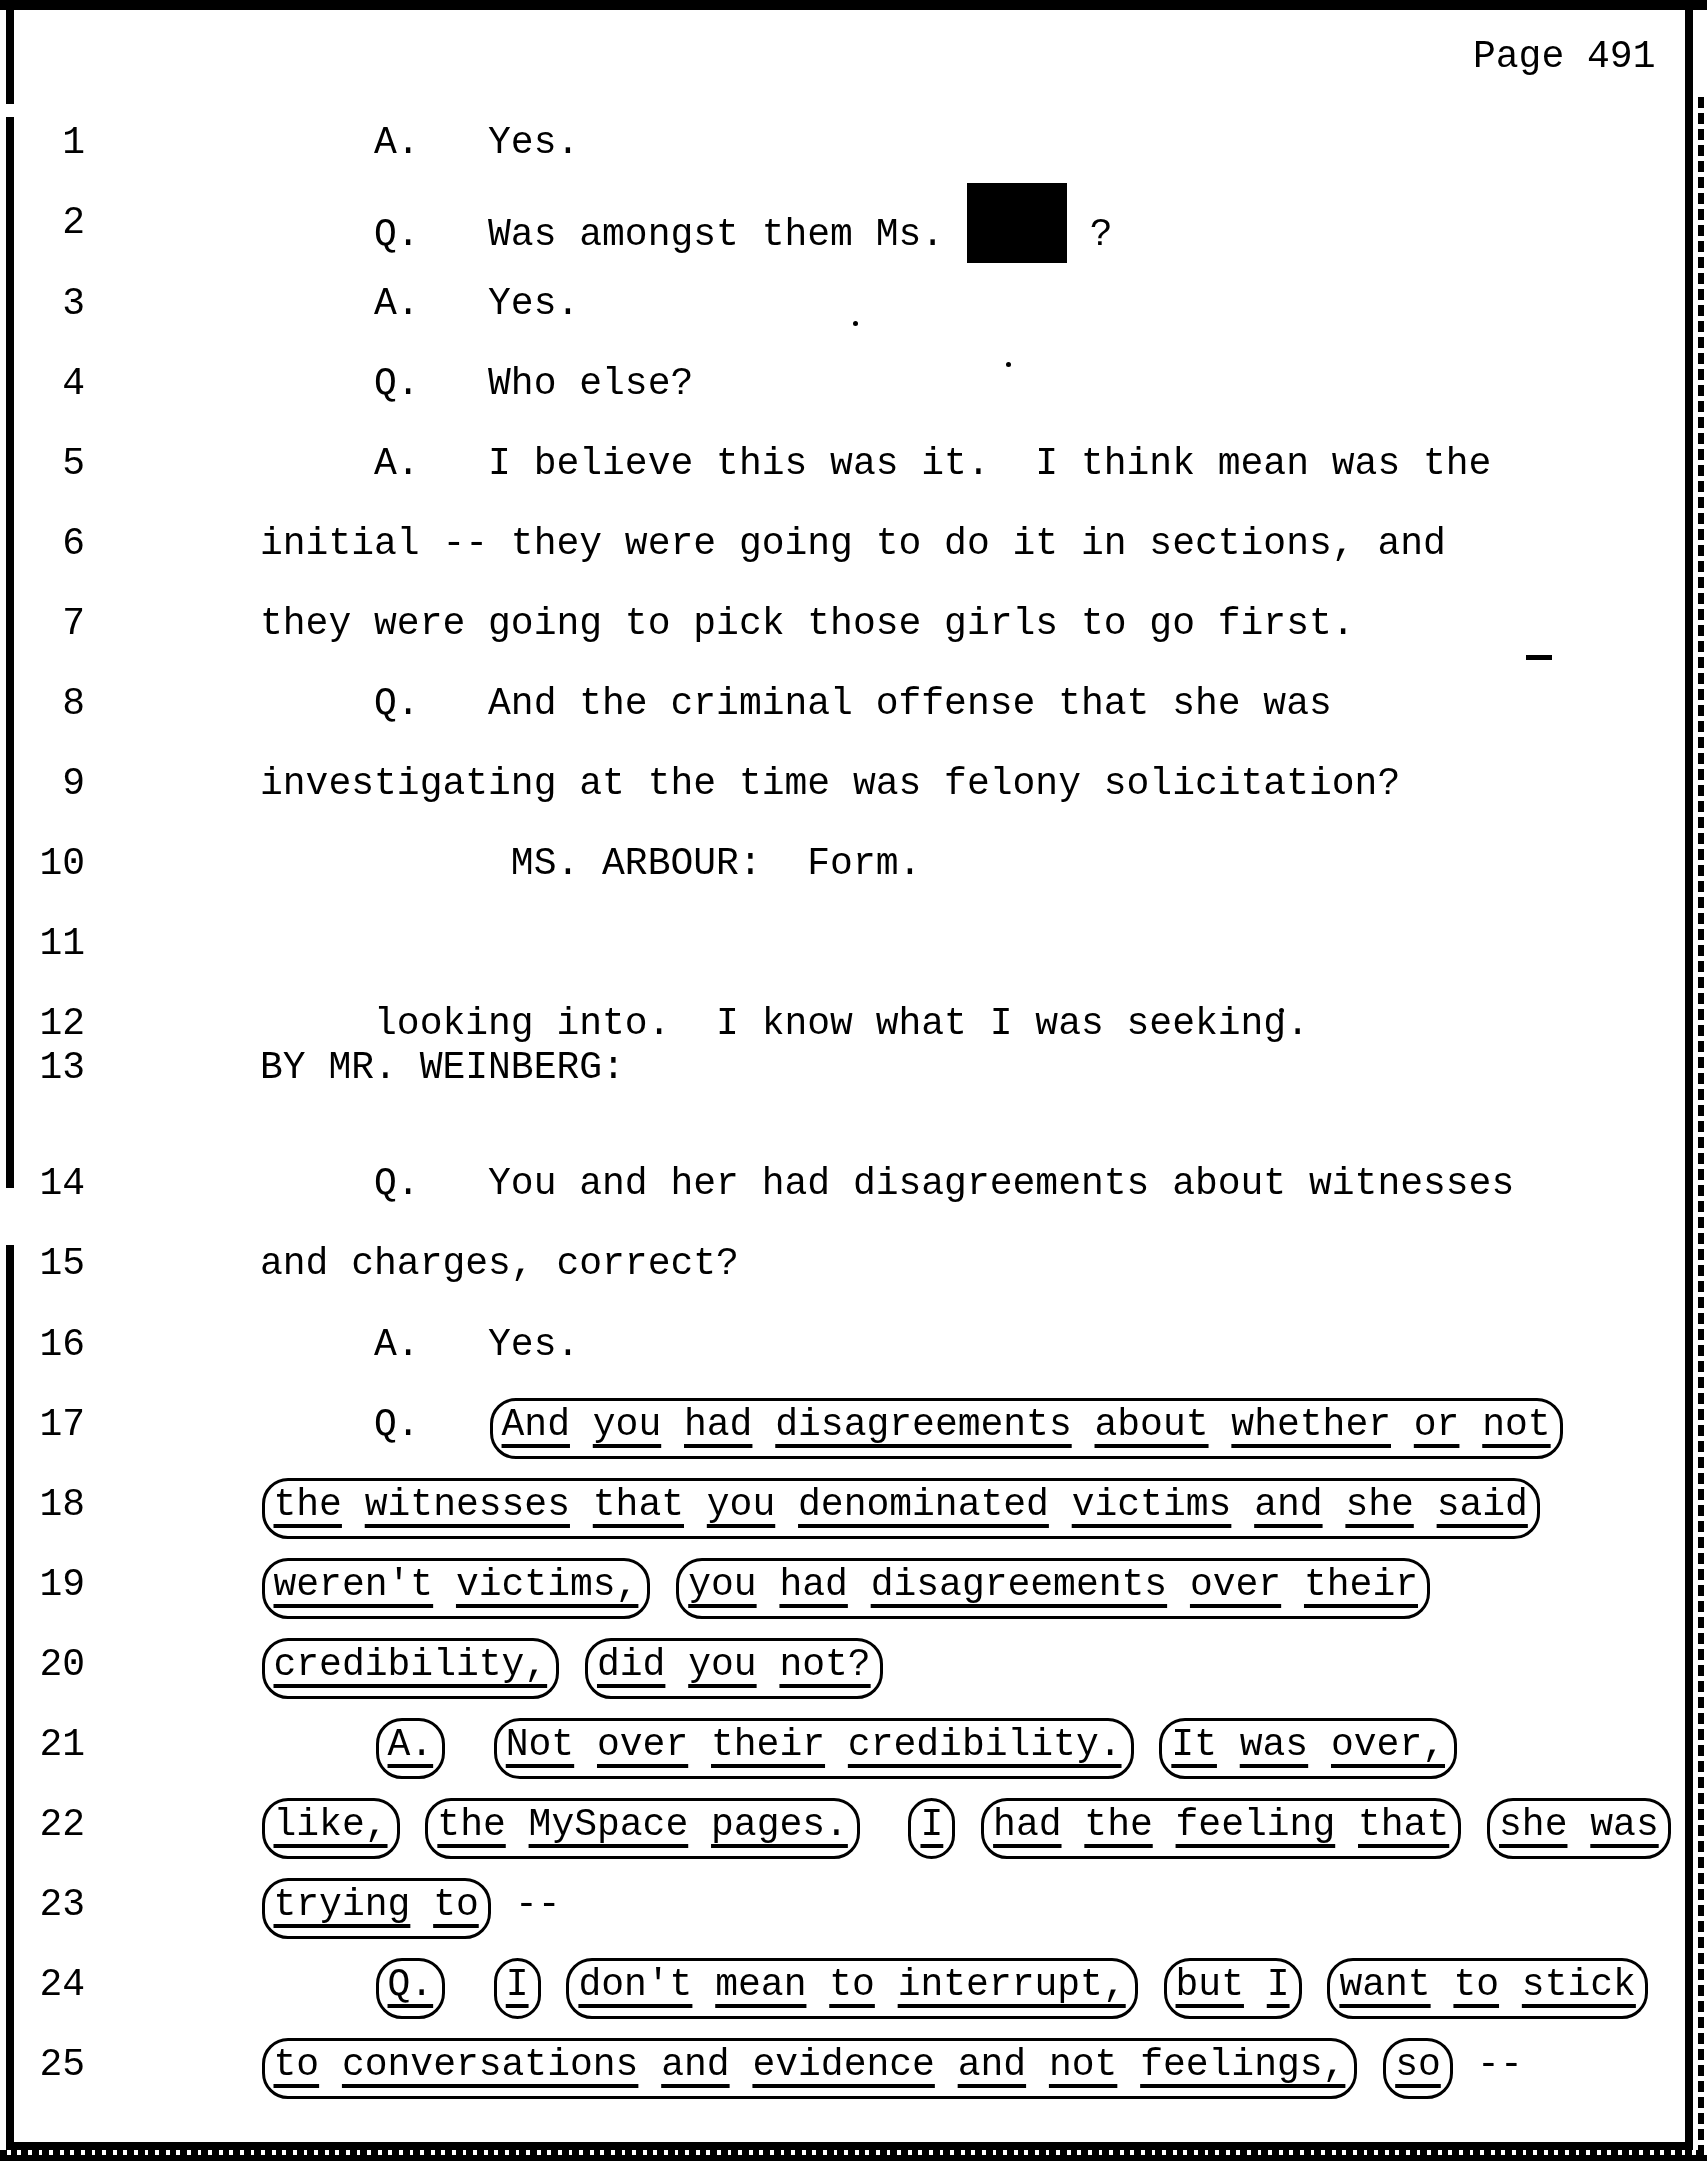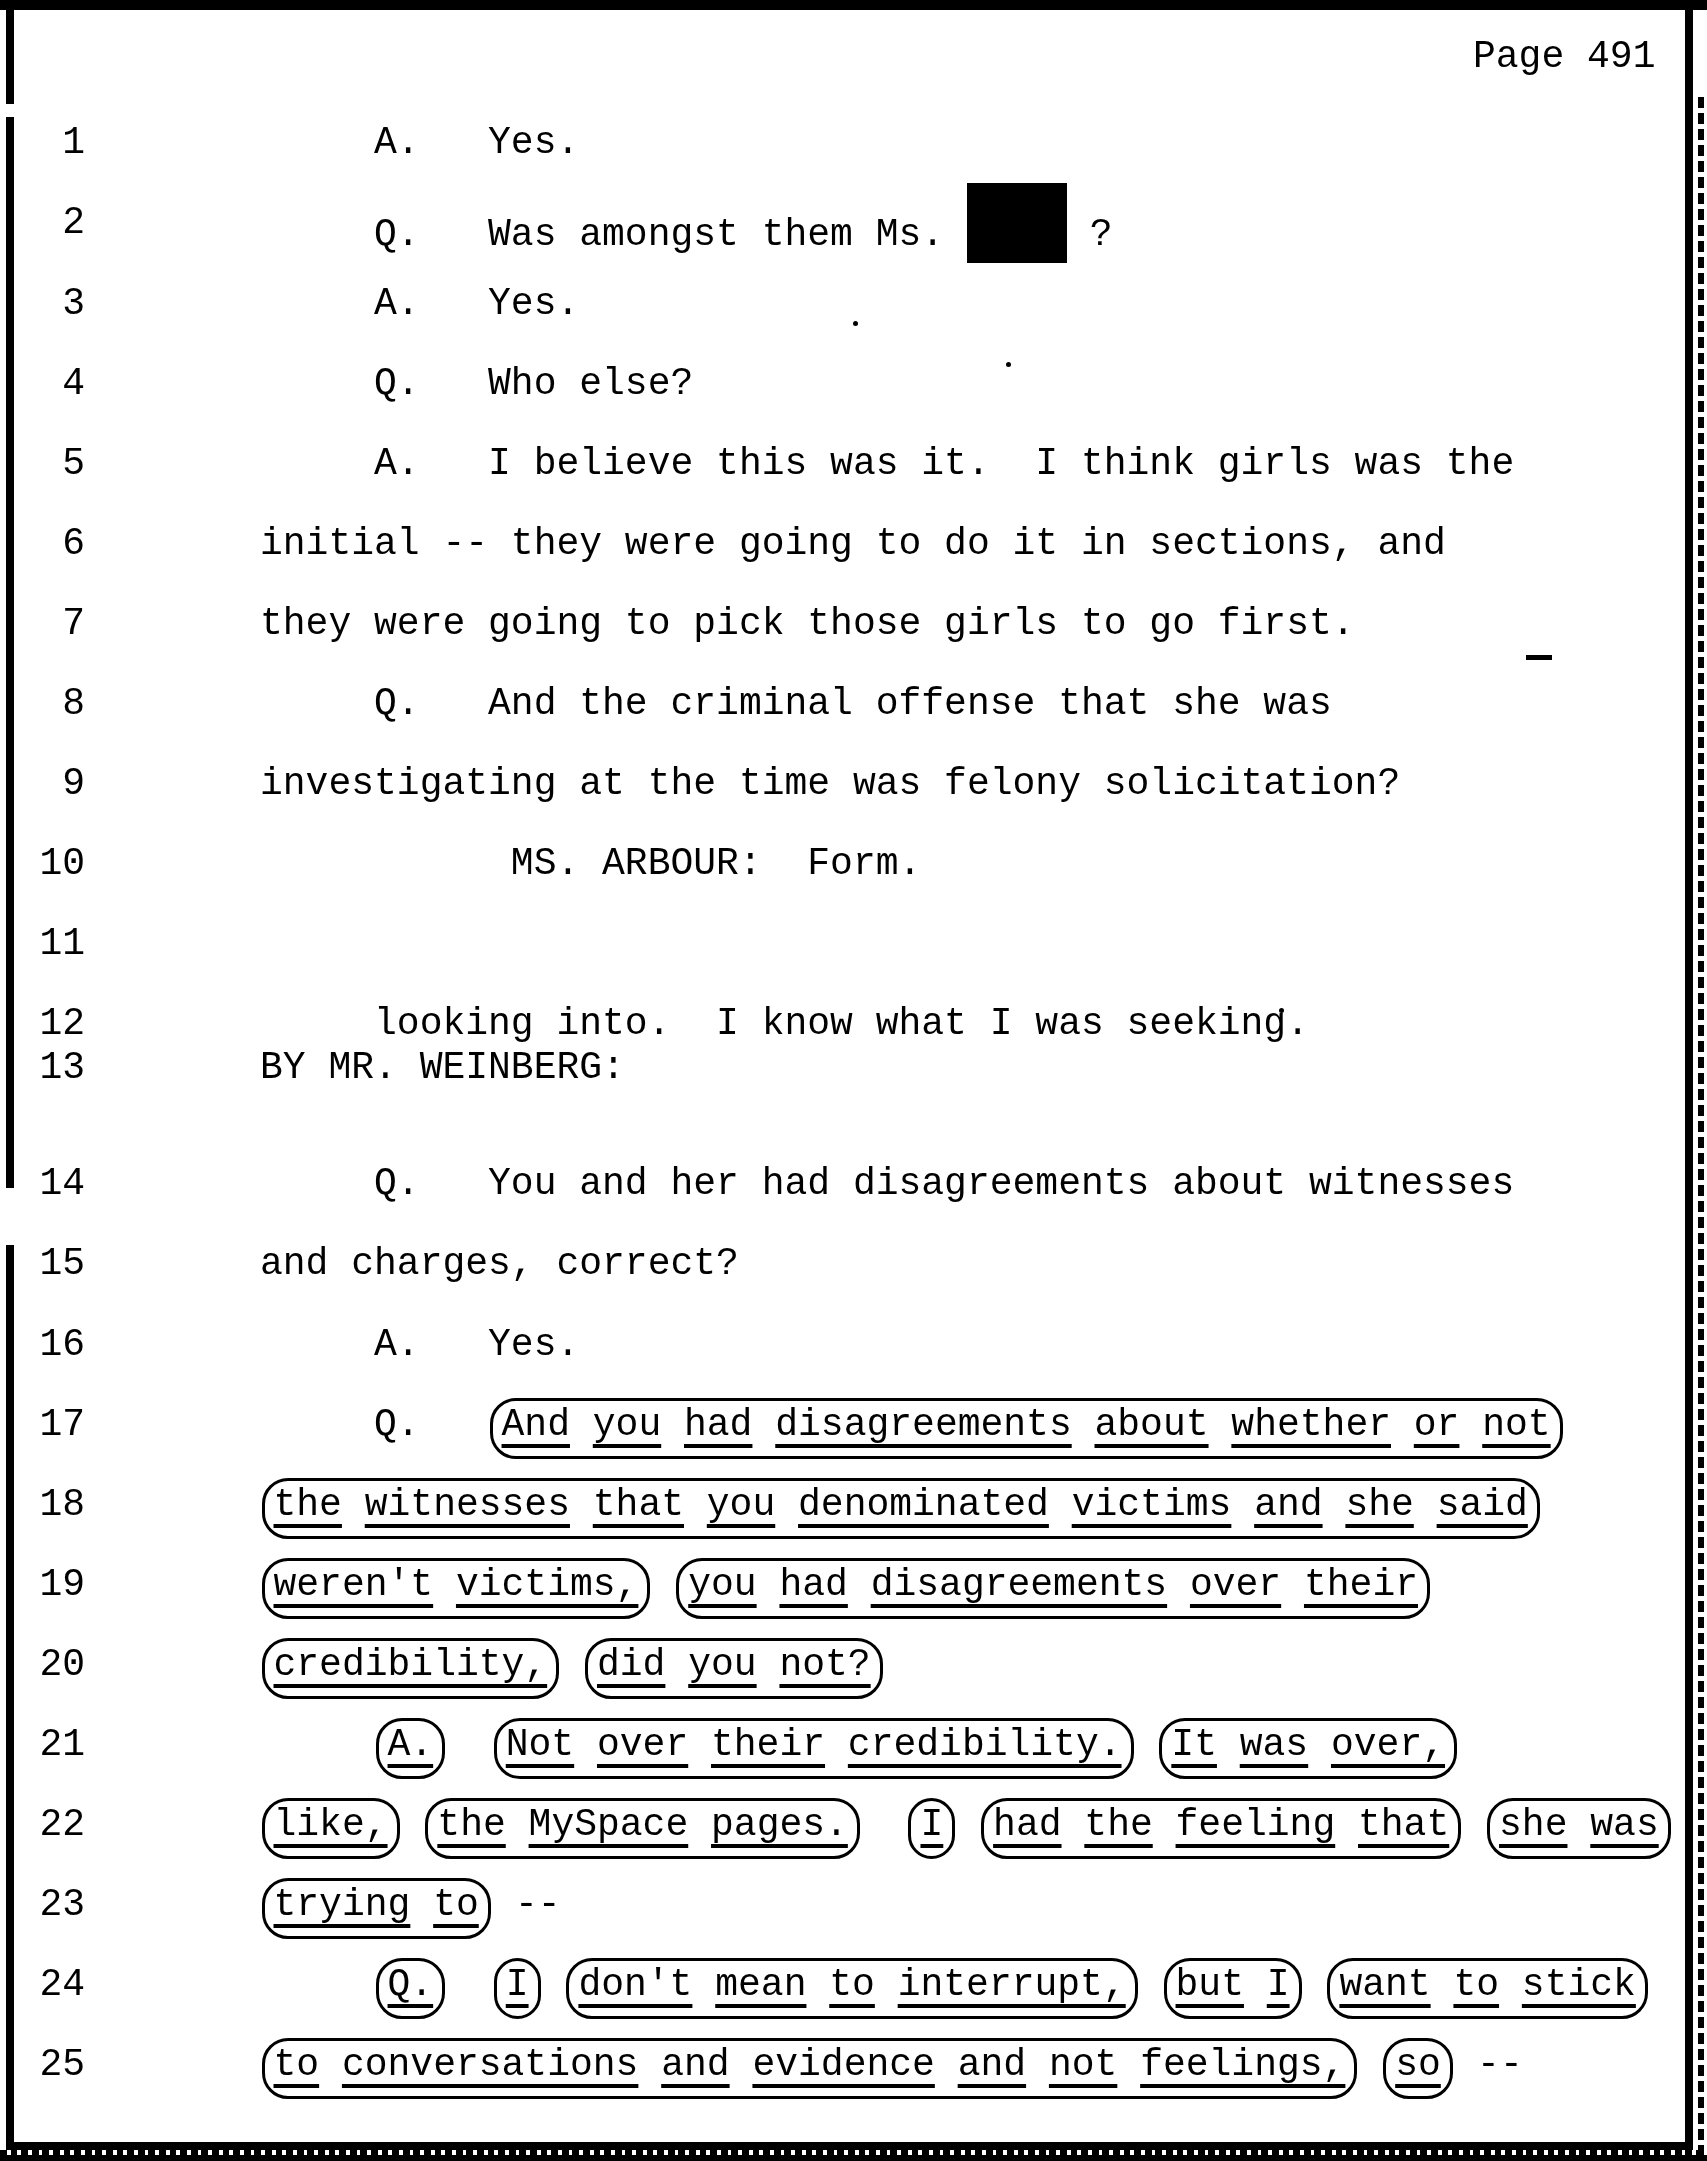--- a/index.html
+++ b/index.html
@@ -75,21 +75,21 @@
 <div class="stray-dot" style="left:1006px;top:362px;width:5.3px;height:5.3px;"></div>
 <div class="stray-dot" style="left:1279px;top:1008px;width:5.3px;height:5.3px;"></div>
 
 <div class="pheader">Page 491</div>
 
 <div>
     <div class="tline" style="top: 103px;"><span class="lnum">1</span><span class="lcontent"><span class="seg-plain">     A.   Yes.</span></span></div>
     <div class="tline" style="top: 183px;"><span class="lnum">2</span><span class="lcontent"><span class="seg-plain">     Q.   Was amongst them Ms. </span><span class="redact" style="width: 100px; height: 80px;"></span><span class="seg-plain"> ?</span></span></div>
     <div class="tline" style="top: 264px;"><span class="lnum">3</span><span class="lcontent"><span class="seg-plain">     A.   Yes.</span></span></div>
     <div class="tline" style="top: 344px;"><span class="lnum">4</span><span class="lcontent"><span class="seg-plain">     Q.   Who else?</span></span></div>
-    <div class="tline" style="top: 424px;"><span class="lnum">5</span><span class="lcontent"><span class="seg-plain">     A.   I believe this was it.  I think girls was the</span></span></div>
+    <div class="tline" style="top: 424px;"><span class="lnum">5</span><span class="lcontent"><span class="seg-plain">     A.   I believe this was it.  I think mean was the</span></span></div>
     <div class="tline" style="top: 504px;"><span class="lnum">6</span><span class="lcontent"><span class="seg-plain">initial -- they were going to do it in sections, and</span></span></div>
     <div class="tline" style="top: 584px;"><span class="lnum">7</span><span class="lcontent"><span class="seg-plain">they were going to pick those girls to go first.</span></span></div>
     <div class="tline" style="top: 664px;"><span class="lnum">8</span><span class="lcontent"><span class="seg-plain">     Q.   And the criminal offense that she was</span></span></div>
     <div class="tline" style="top: 744px;"><span class="lnum">9</span><span class="lcontent"><span class="seg-plain">investigating at the time was felony solicitation?</span></span></div>
     <div class="tline" style="top: 824px;"><span class="lnum">10</span><span class="lcontent"><span class="seg-plain">           MS. ARBOUR:  Form.</span></span></div>
     <div class="tline" style="top: 904px;"><span class="lnum">11</span></div>
     <div class="tline" style="top: 984px;"><span class="lnum">12</span><span class="lcontent"><span class="seg-plain">     looking into.  I know what I was seeking.</span></span></div>
     <div class="tline" style="top: 1028px; padding-left: 24px;"><span class="lnum">13</span><span class="lcontent"><span class="seg-plain">BY MR. WEINBERG:</span></span></div>
     <div class="tline" style="top: 1144px; padding-left: 16px;"><span class="lnum">14</span><span class="lcontent"><span class="seg-plain">     Q.   You and her had disagreements about witnesses</span></span></div>
     <div class="tline" style="top: 1224px;"><span class="lnum">15</span><span class="lcontent"><span class="seg-plain">and charges, correct?</span></span></div>

